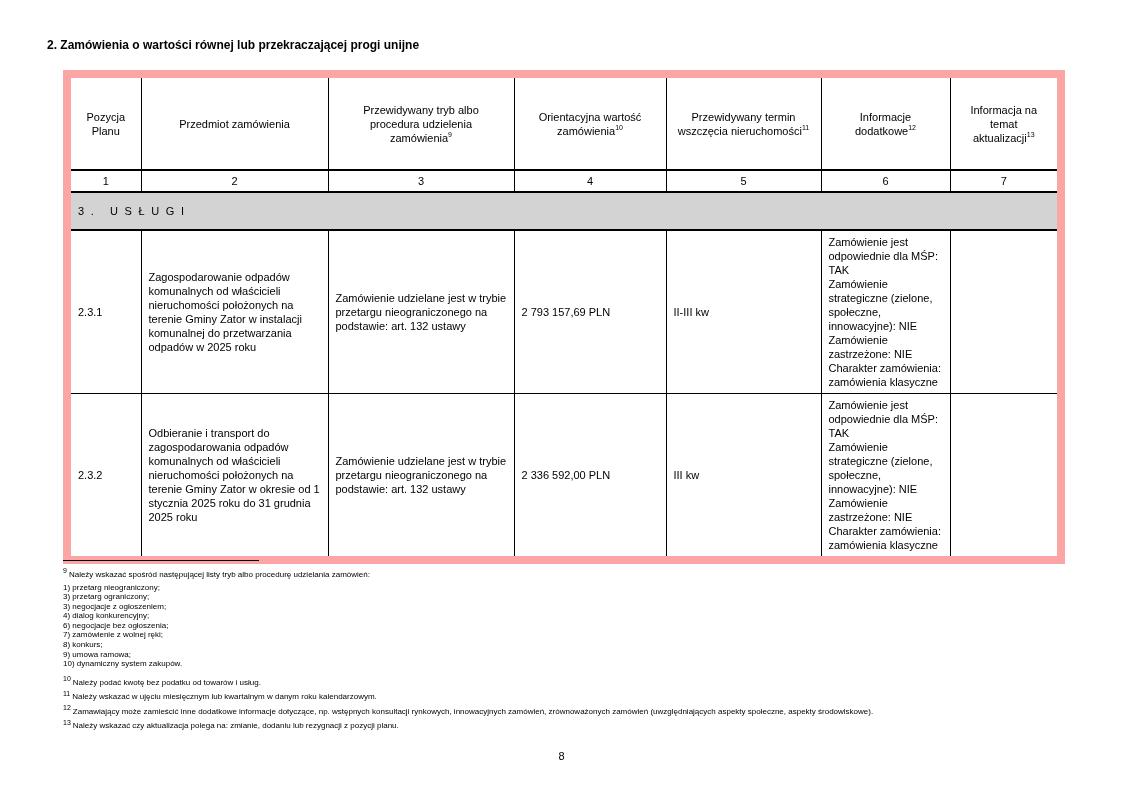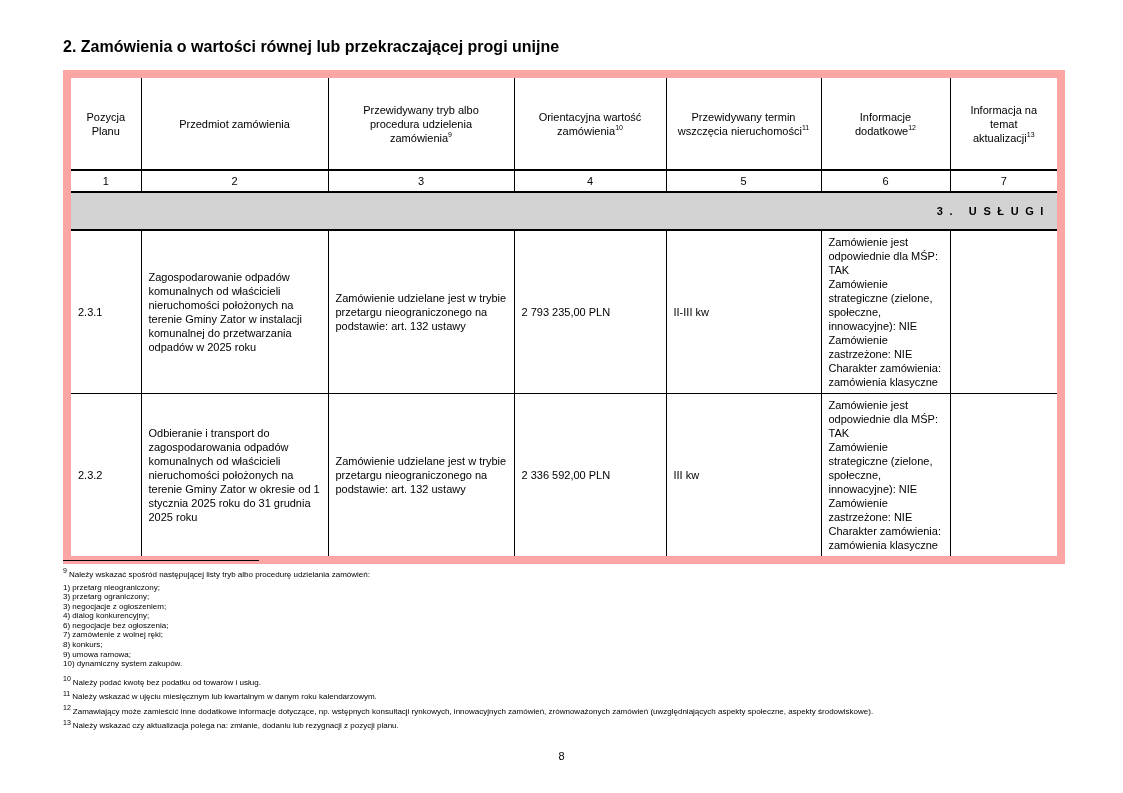--- a/index.html
+++ b/index.html
@@ -5,22 +5,22 @@
   * { margin: 0; padding: 0; box-sizing: border-box; }
   html, body { background: #ffffff; }
   body {
     width: 1123px; height: 793px;
     position: relative;
     font-family: "Liberation Sans", sans-serif;
     color: #000000;
   }
   .page-title {
     position: absolute;
-    left: 63px; top: 38px;
-    font-size: 16px; font-weight: bold;
+    left: 47px; top: 38px;
+    font-size: 12px; font-weight: bold;
   }
   table.plan {
     position: absolute;
     left: 63px; top: 70px;
     width: 994px;
     border-collapse: collapse;
     table-layout: fixed;
     font-size: 11px;
     line-height: 14px;
   }
@@ -40,22 +40,22 @@
   tr.colnum-row td {
     height: 22px;
     text-align: center;
     padding: 1px 2px;
     border-top: 2px solid #000000;
     border-bottom: 2px solid #000000;
   }
   tr.section-row td {
     height: 38px;
     background: #d3d3d3;
-    text-align: right;
-    font-weight: bold;
+    text-align: left;
+    font-weight: normal;
     letter-spacing: 0.6em;
     border-bottom: 2px solid #000000;
   }
   tr.data-row-1 td { height: 142px; }
   tr.data-row-2 td { height: 146px; }
   td.cell-additional {
     vertical-align: top;
     padding: 2px 4px;
     white-space: pre-line;
     margin-left: 20px;
@@ -130,21 +130,21 @@
       <td>6</td>
       <td>7</td>
     </tr>
     <tr class="section-row">
       <td colspan="7">3. USŁUGI</td>
     </tr>
     <tr class="data-row-1">
       <td>2.3.1</td>
       <td>Zagospodarowanie odpadów komunalnych od właścicieli nieruchomości położonych na terenie Gminy Zator w instalacji komunalnej do przetwarzania odpadów w 2025 roku</td>
       <td>Zamówienie udzielane jest w trybie przetargu nieograniczonego na podstawie: art. 132 ustawy</td>
-      <td>2 793 235,00 PLN</td>
+      <td>2 793 157,69 PLN</td>
       <td>II-III kw</td>
       <td class="cell-additional">Zamówienie jest odpowiednie dla MŚP: TAK
 Zamówienie strategiczne (zielone, społeczne, innowacyjne): NIE
 Zamówienie zastrzeżone: NIE
 Charakter zamówienia: zamówienia klasyczne</td>
       <td></td>
     </tr>
     <tr class="data-row-2">
       <td>2.3.2</td>
       <td>Odbieranie i transport do zagospodarowania odpadów komunalnych od właścicieli nieruchomości położonych na terenie Gminy Zator w okresie od 1 stycznia 2025 roku do 31 grudnia 2025 roku</td>

